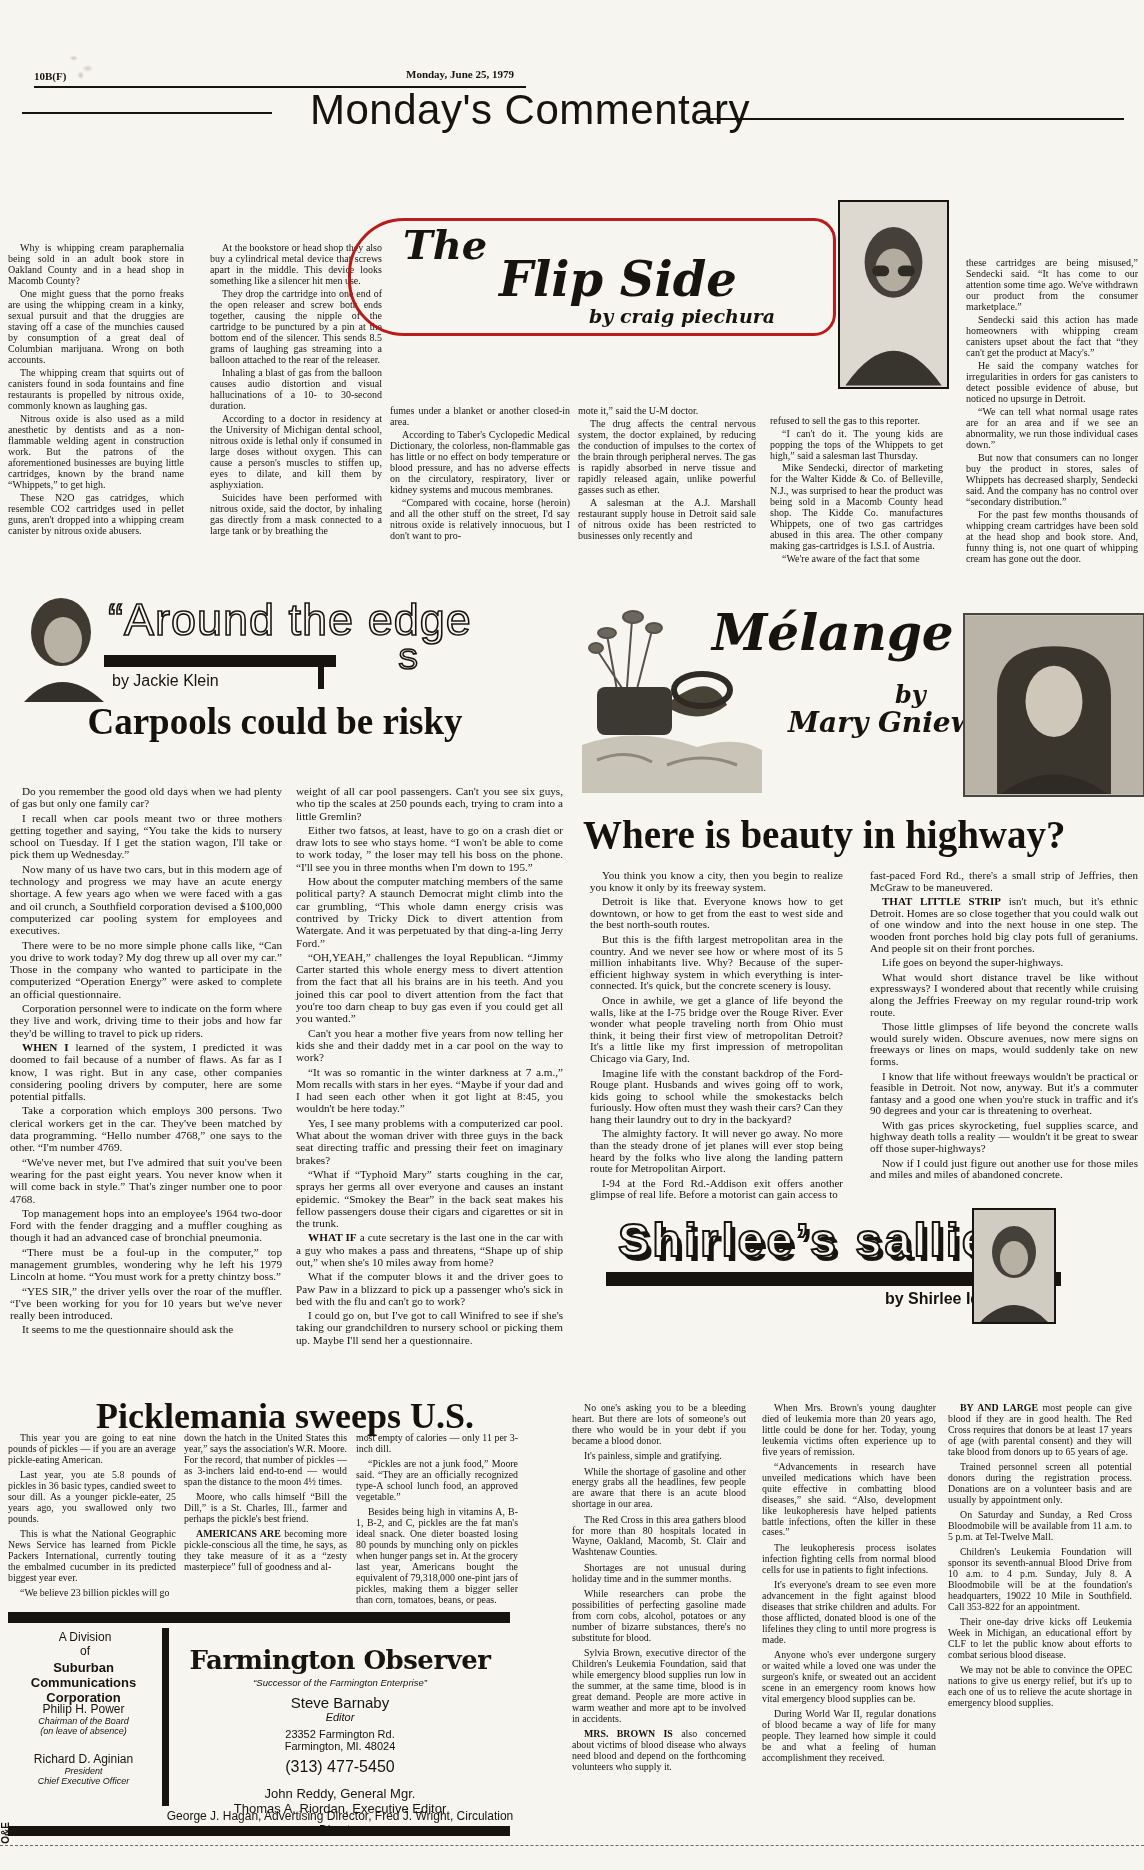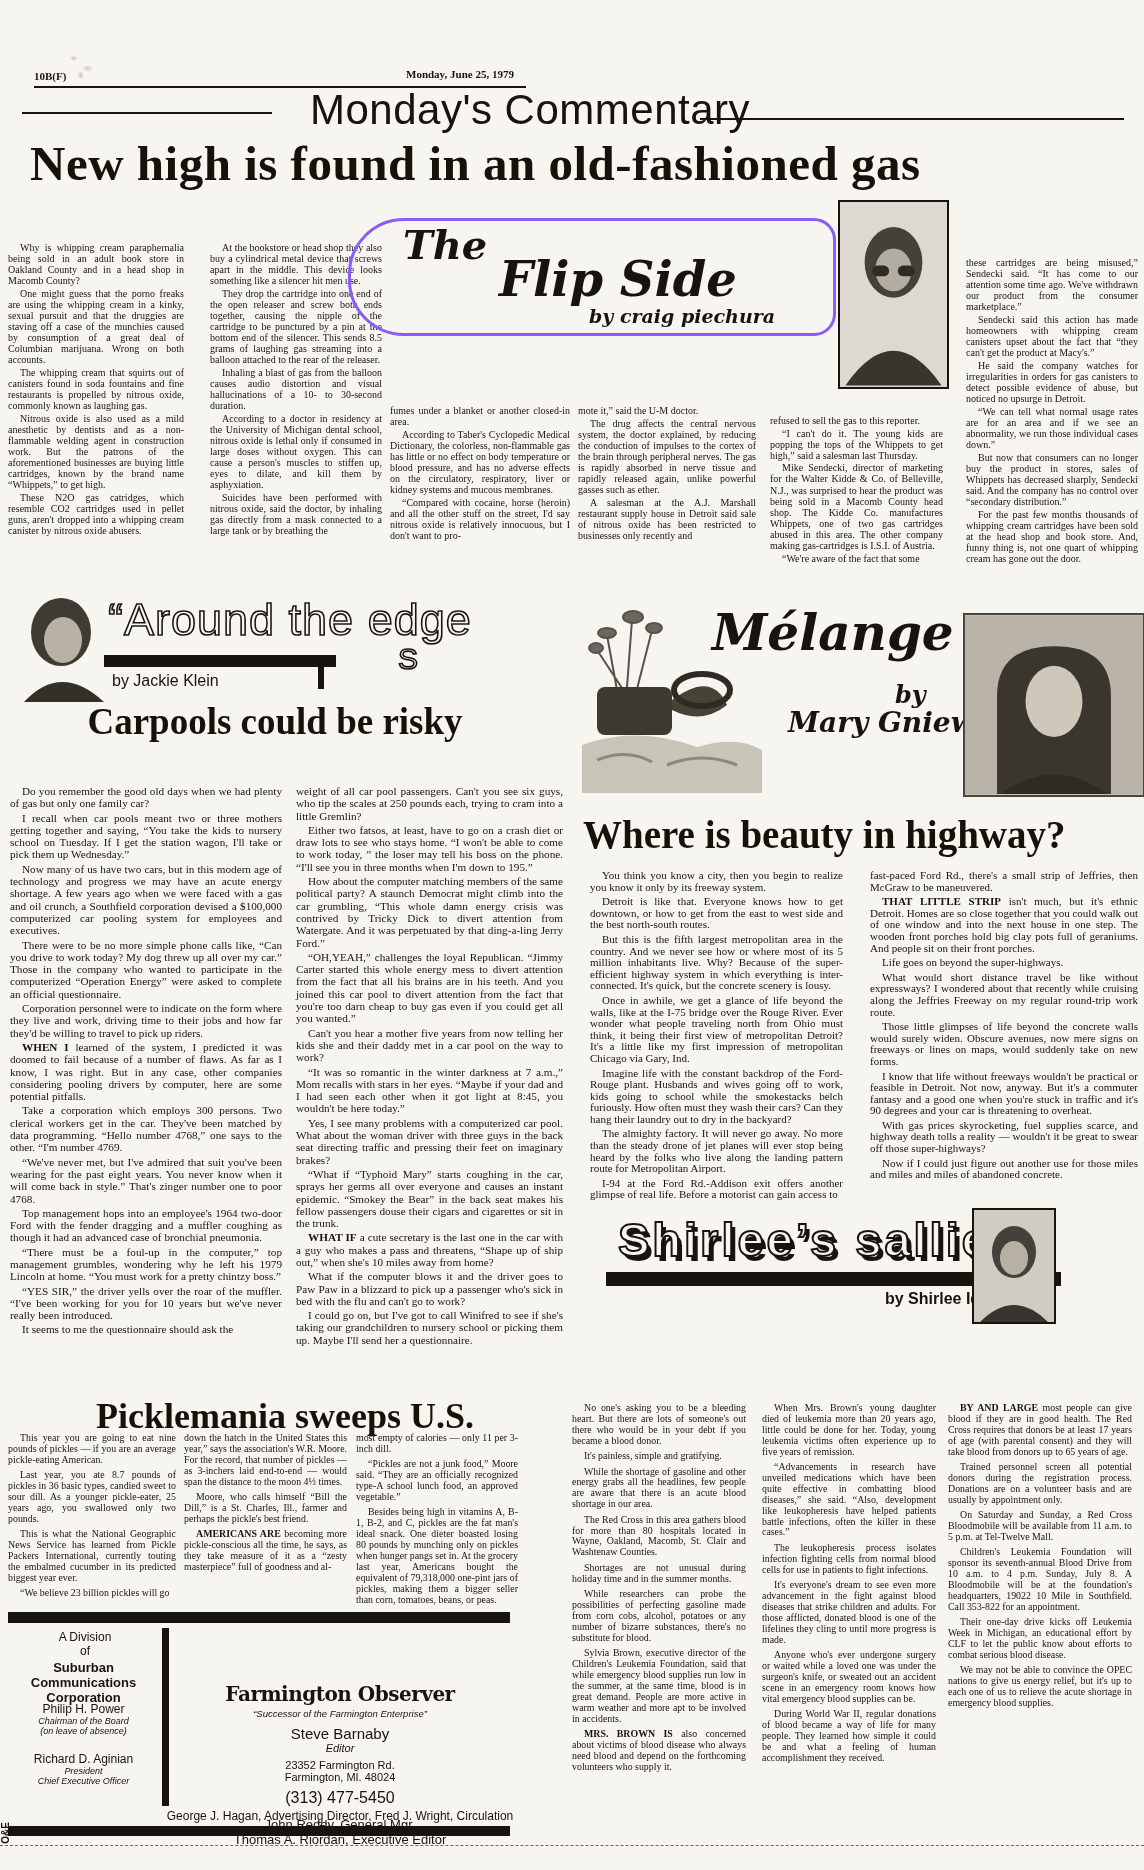--- a/index.html
+++ b/index.html
@@ -38,21 +38,20 @@
 
   <div class="abs" style="left:34px;top:70px;font-size:11px;font-weight:bold;">10B(F)</div>
   <div class="abs" style="left:406px;top:68px;font-size:11px;font-weight:bold;">Monday, June 25, 1979</div>
   <div class="rule" style="left:34px;top:86px;width:492px;height:2px;"></div>
   <div class="smudge" style="left:60px;top:48px;"></div>
 
   <div class="abs sans" style="left:250px;top:86px;width:560px;text-align:center;font-size:42px;letter-spacing:0.5px;">Monday's Commentary</div>
   <div class="rule" style="left:22px;top:112px;width:250px;height:2px;"></div>
   <div class="rule" style="left:700px;top:118px;width:424px;height:2px;"></div>
 
-  <div class="headline" style="left:30px;top:135px;width:1090px;font-size:49px;letter-spacing:0.5px;">New high is found in an old-fashioned gas</div>
 
   <div class="col fs-a" style="left:8px;top:242px;width:176px;">
       <p>Why is whipping cream paraphernalia being sold in an adult book store in Oakland County and in a head shop in Macomb County?</p>
       <p>One might guess that the porno freaks are using the whipping cream in a kinky, sexual pursuit and that the druggies are staving off a case of the munchies caused by consumption of a great deal of Columbian marijuana. Wrong on both accounts.</p>
       <p>The whipping cream that squirts out of canisters found in soda fountains and fine restaurants is propelled by nitrous oxide, commonly known as laughing gas.</p>
       <p>Nitrous oxide is also used as a mild anesthetic by dentists and as a non-flammable welding agent in construction work. But the patrons of the aforementioned businesses are buying little cartridges, known by the brand name “Whippets,” to get high.</p>
       <p>These N2O gas catridges, which resemble CO2 cartridges used in pellet guns, aren't dropped into a whipping cream canister by nitrous oxide abusers.</p>
     </div>
   <div class="col fs-a" style="left:210px;top:242px;width:172px;">
       <p>At the bookstore or head shop they also buy a cylindrical metal device that screws apart in the middle. This device looks something like a silencer hit men use.</p>
@@ -79,21 +78,21 @@
     </div>
   <div class="col fs-a" style="left:966px;top:257px;width:172px;">
       <p class="noind">these cartridges are being misused,” Sendecki said. “It has come to our attention some time ago. We've withdrawn our product from the consumer marketplace.”</p>
       <p>Sendecki said this action has made homeowners with whipping cream canisters upset about the fact that “they can't get the product at Macy's.”</p>
       <p>He said the company watches for irregularities in orders for gas canisters to detect possible evidence of abuse, but noticed no upsurge in Detroit.</p>
       <p>“We can tell what normal usage rates are for an area and if we see an abnormality, we run those individual cases down.”</p>
       <p>But now that consumers can no longer buy the product in stores, sales of Whippets has decreased sharply, Sendecki said. And the company has no control over “secondary distribution.”</p>
       <p>For the past few months thousands of whipping cream cartridges have been sold at the head shop and book store. And, funny thing is, not one quart of whipping cream has gone out the door.</p>
     </div>
 
-  <div class="abs" style="left:348px;top:218px;width:482px;height:112px;border:3px solid #8b5cf6;border-radius:56px 22px 22px 56px;">
+  <div class="abs" style="left:348px;top:218px;width:482px;height:112px;border:3px solid #b91c1c;border-radius:56px 22px 22px 56px;">
     <span class="script abs" style="left:52px;top:0px;font-size:40px;">The</span>
     <span class="script abs" style="left:148px;top:30px;font-size:48px;">Flip Side</span>
     <span class="script abs" style="left:238px;top:84px;font-size:19px;">by craig piechura</span>
   </div>
   <div class="photo" style="left:838px;top:200px;width:107px;height:185px;border:2px solid #17140f;background:#ddd9d0;">
     <svg viewBox="0 0 100 170">
         <rect width="100" height="170" fill="#ddd9d0"></rect>
         <ellipse cx="50" cy="55" rx="27" ry="33" fill="#45413a"></ellipse>
         <ellipse cx="50" cy="62" rx="17" ry="20" fill="#b3ada1"></ellipse>
         <rect x="30" y="58" width="16" height="10" rx="5" fill="#2e2b25"></rect>
@@ -228,21 +227,21 @@
       <p>Trained personnel screen all potential donors during the registration process. Donations are on a volunteer basis and are usually by appointment only.</p>
       <p>On Saturday and Sunday, a Red Cross Bloodmobile will be available from 11 a.m. to 5 p.m. at Tel-Twelve Mall.</p>
       <p>Children's Leukemia Foundation will sponsor its seventh-annual Blood Drive from 10 a.m. to 4 p.m. Sunday, July 8. A Bloodmobile will be at the foundation's headquarters, 19022 10 Mile in Southfield. Call 353-822 for an appointment.</p>
       <p>Their one-day drive kicks off Leukemia Week in Michigan, an educational effort by CLF to let the public know about efforts to combat serious blood disease.</p>
       <p>We may not be able to convince the OPEC nations to give us energy relief, but it's up to each one of us to relieve the acute shortage in emergency blood supplies.</p>
     </div>
 
   <div class="headline" style="left:75px;top:1395px;width:420px;text-align:center;font-size:36px;">Picklemania sweeps U.S.</div>
   <div class="col fs-c" style="left:8px;top:1433px;width:168px;">
       <p>This year you are going to eat nine pounds of pickles — if you are an average pickle-eating American.</p>
-      <p>Last year, you ate 8.7 pounds of pickles in 36 basic types, candied sweet to sour dill. As a younger pickle-eater, 25 years ago, you swallowed only two pounds.</p>
+      <p>Last year, you ate 5.8 pounds of pickles in 36 basic types, candied sweet to sour dill. As a younger pickle-eater, 25 years ago, you swallowed only two pounds.</p>
       <p>This is what the National Geographic News Service has learned from Pickle Packers International, currently touting the embalmed cucumber in its predicted biggest year ever.</p>
       <p>“We believe 23 billion pickles will go</p>
     </div>
   <div class="col fs-c" style="left:184px;top:1433px;width:163px;">
       <p class="noind">down the hatch in the United States this year,” says the association's W.R. Moore. For the record, that number of pickles — as 3-inchers laid end-to-end — would span the distance to the moon 4½ times.</p>
       <p>Moore, who calls himself “Bill the Dill,” is a St. Charles, Ill., farmer and perhaps the pickle's best friend.</p>
       <p><b>AMERICANS ARE</b> becoming more pickle-conscious all the time, he says, as they take measure of it as a “zesty masterpiece” full of goodness and al-</p>
     </div>
   <div class="col fs-c" style="left:356px;top:1433px;width:162px;">
       <p class="noind">most empty of calories — only 11 per 3-inch dill.</p>
@@ -263,21 +262,21 @@
     <div style="font-size:9px;font-style:italic;">Chairman of the Board</div>
     <div style="font-size:9px;font-style:italic;">(on leave of absence)</div>
   </div>
   <div class="abs sans" style="left:6px;top:1752px;width:155px;text-align:center;">
     <div style="font-size:12px;">Richard D. Aginian</div>
     <div style="font-size:9px;font-style:italic;">President</div>
     <div style="font-size:9px;font-style:italic;">Chief Executive Officer</div>
   </div>
 
   <div class="abs" style="left:180px;top:1645px;width:320px;text-align:center;">
-    <div style="font-size:20px;font-weight:bold;font-family:'DejaVu Serif',serif;letter-spacing:-0.5px;margin-top:37px;">Farmington Observer</div>
+    <div style="font-size:26px;font-weight:bold;font-family:'DejaVu Serif',serif;letter-spacing:-0.5px;">Farmington Observer</div>
     <div style="font-size:9.5px;font-style:italic;margin-top:2px;" class="sans">“Successor of the Farmington Enterprise”</div>
     <div class="sans" style="font-size:15px;margin-top:6px;">Steve Barnaby</div>
     <div class="sans" style="font-size:11px;font-style:italic;">Editor</div>
     <div class="sans" style="font-size:11px;margin-top:5px;">23352 Farmington Rd.</div>
     <div class="sans" style="font-size:11px;">Farmington, MI. 48024</div>
     <div class="sans" style="font-size:16px;margin-top:6px;">(313) 477-5450</div>
     <div class="sans" style="font-size:13px;margin-top:10px;">John Reddy, General Mgr.</div>
     <div class="sans" style="font-size:13px;">Thomas A. Riordan, Executive Editor</div>
   </div>
   <div class="abs sans" style="left:165px;top:1809px;width:350px;text-align:center;font-size:12px;">George J. Hagan, Advertising Director, Fred J. Wright, Circulation Director</div>

